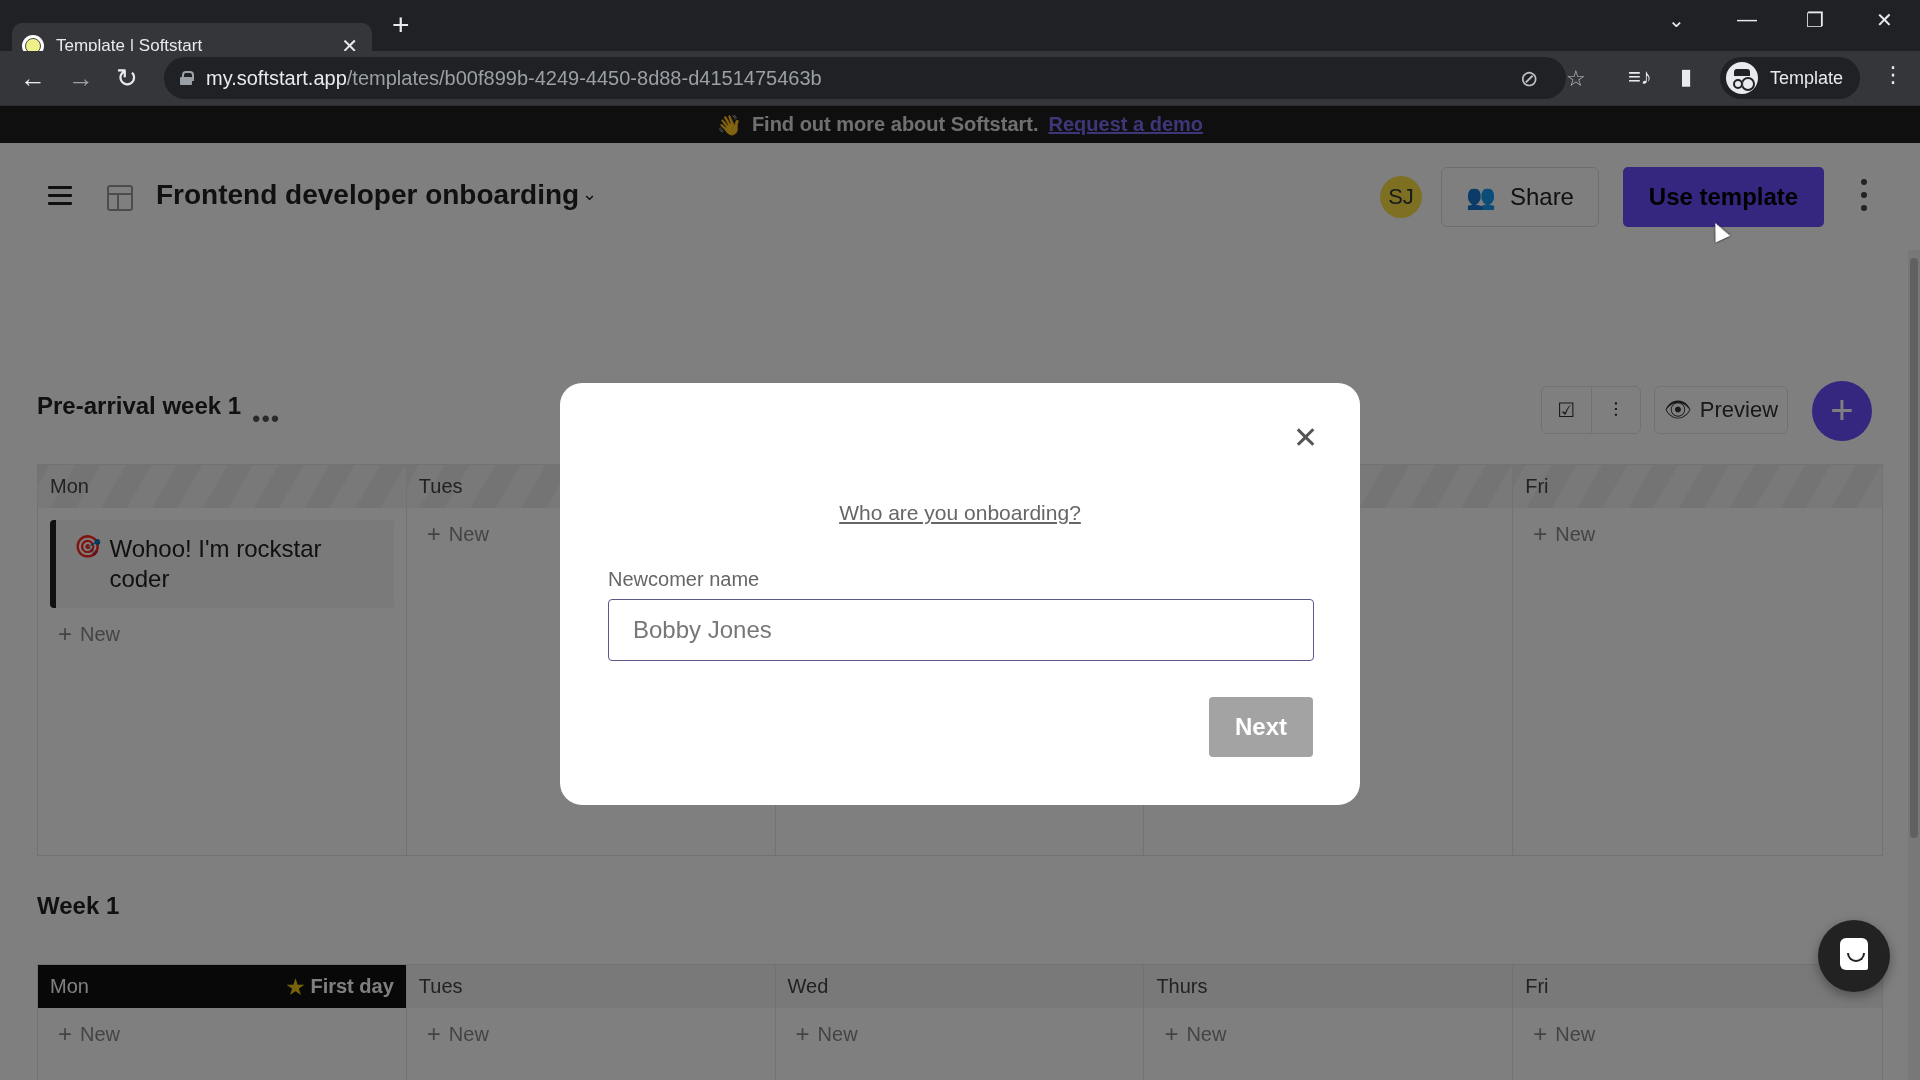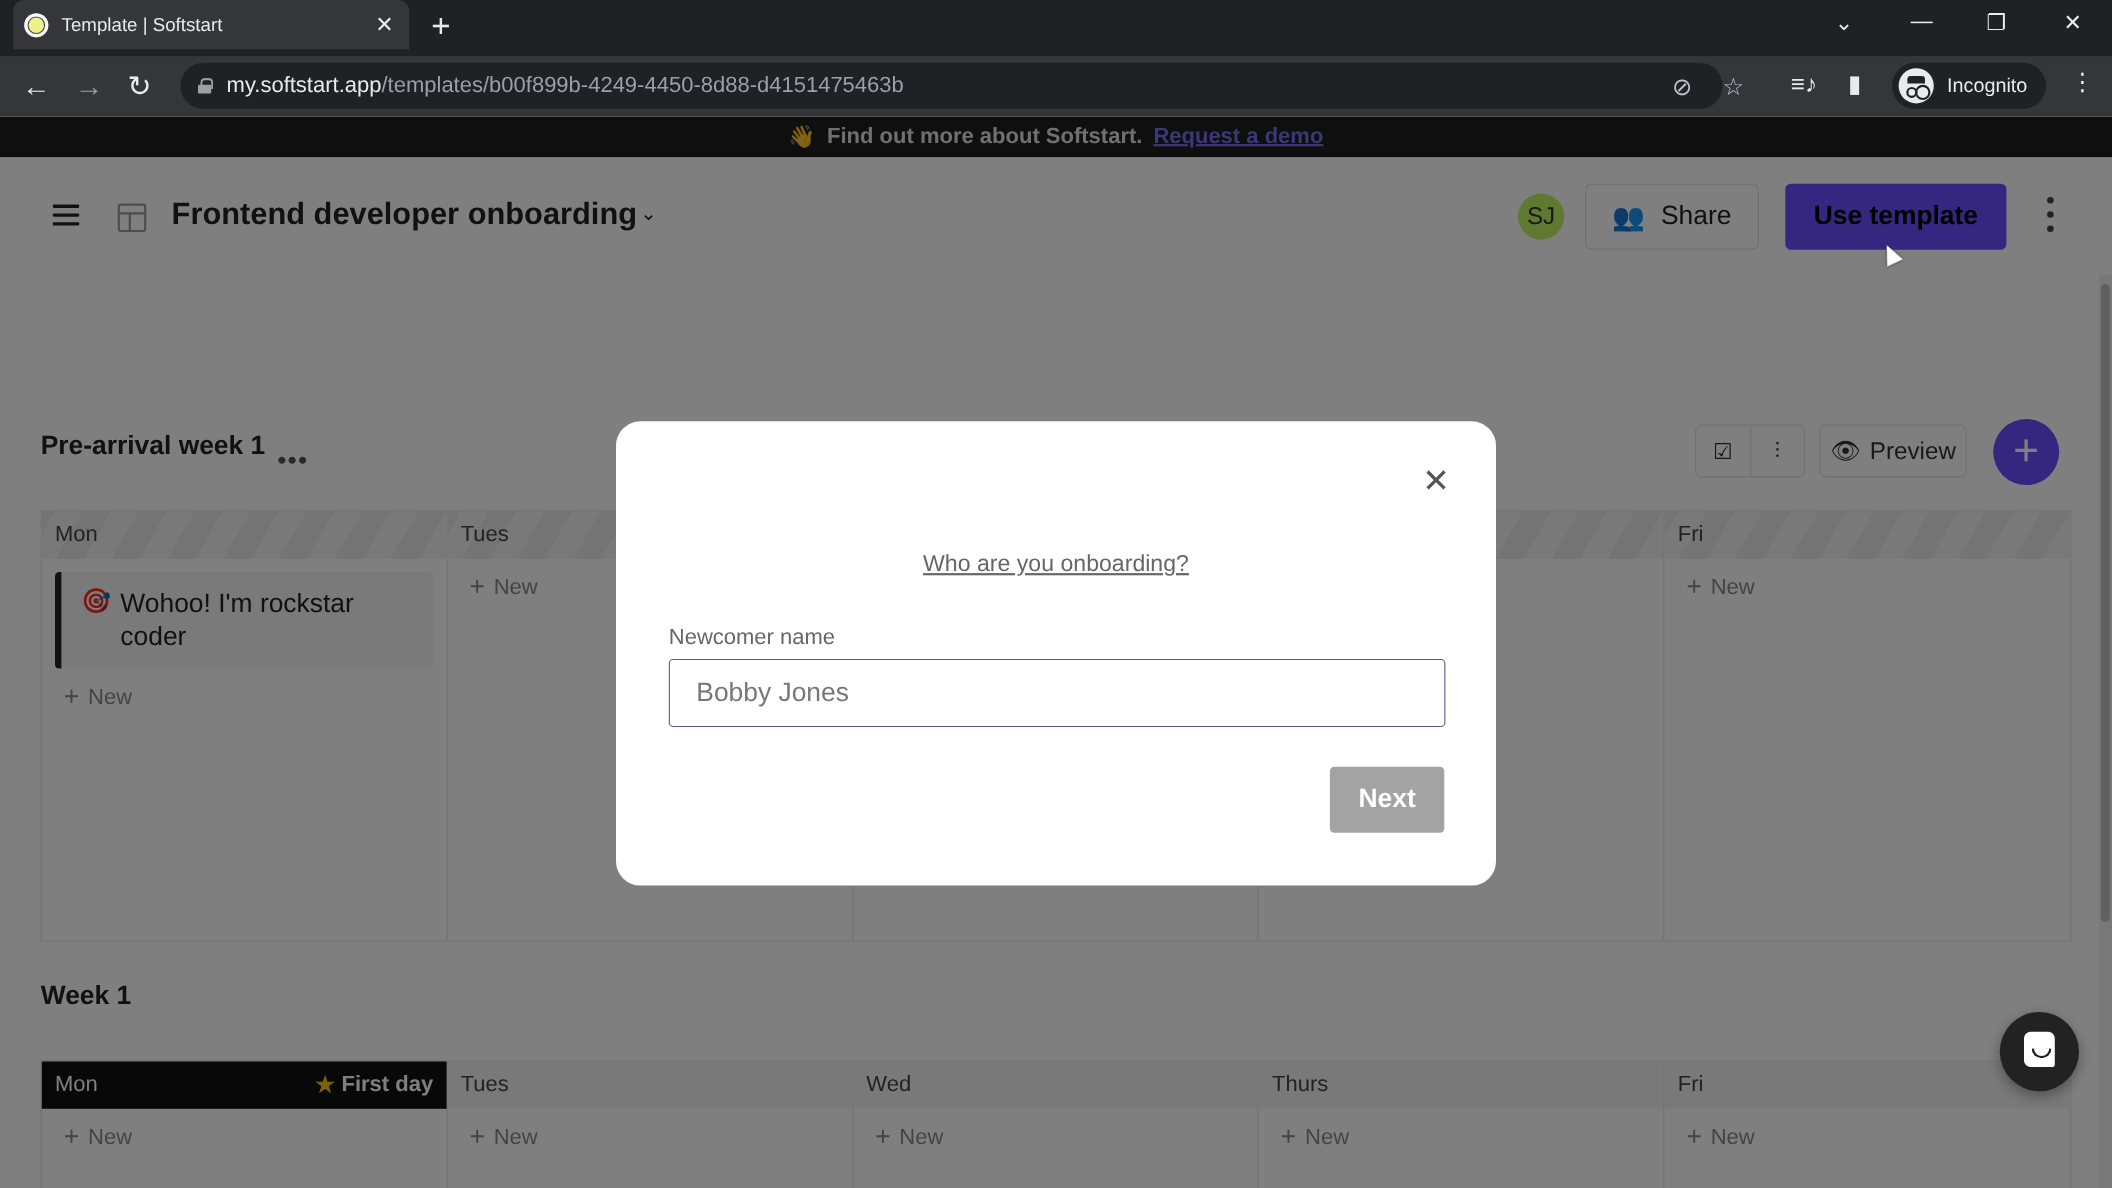--- a/index.html
+++ b/index.html
@@ -1,20 +1,20 @@
 <!DOCTYPE html>
 <html><head>
 <meta charset="utf-8">
 <style>
   * { box-sizing: border-box; margin: 0; padding: 0; }
   html, body { width: 1920px; height: 1080px; overflow: hidden; background: #202124; font-family: "Liberation Sans", sans-serif; }
 
   
   .tabbar { position: absolute; left: 0; top: 0; width: 1920px; height: 51px; background: #202124; }
-  .tab { position: absolute; left: 12px; top: 0; width: 360px; height: 45px; background: #35363a; border-radius: 10px 10px 0 0; display: flex; align-items: center; padding: 0 14px 0 10px; }
+  .tab { position: absolute; left: 12px; top: 23px; width: 360px; height: 45px; background: #35363a; border-radius: 10px 10px 0 0; display: flex; align-items: center; padding: 0 14px 0 10px; }
   .tab-favicon { width: 22px; height: 22px; border-radius: 50%; background: #fff; display: flex; align-items: center; justify-content: center; margin-right: 12px; }
   .tab-favicon::after { content: ""; width: 14px; height: 14px; border-radius: 50%; background: #eef08a; border: 1px solid #444; }
   .tab-title { color: #e8eaed; font-size: 17px; flex: 1; }
   .tab-close { color: #e8eaed; font-size: 20px; cursor: pointer; }
   .newtab { position: absolute; left: 392px; top: 10px; color: #e8eaed; font-size: 30px; line-height: 30px; cursor: pointer; }
   .winctl { position: absolute; top: 8px; color: #e8eaed; font-size: 20px; cursor: pointer; }
 
   .addrbar { position: absolute; left: 0; top: 51px; width: 1920px; height: 55px; background: #35363a; border-bottom: 1px solid #2a2b2e; }
   .navbtn { position: absolute; top: 12px; color: #e8eaed; font-size: 26px; line-height: 30px; cursor: pointer; }
   .omnibox { position: absolute; left: 164px; top: 6px; width: 1402px; height: 42px; background: #202124; border-radius: 21px; display: flex; align-items: center; padding-left: 16px; }
@@ -36,21 +36,21 @@
   .banner { height: 37px; background: #1f1f1f; display: flex; align-items: center; justify-content: center; gap: 10px; font-size: 20px; font-weight: bold; color: #e0e0e0; }
   .banner-link { color: #7b6cf0; text-decoration: underline; cursor: pointer; font-weight: bold; }
   .wave { font-size: 20px; }
 
   .appheader { position: absolute; left: 0; top: 37px; width: 1920px; height: 107px; background: #fff; }
   .hamburger { position: absolute; left: 48px; top: 43px; width: 24px; height: 20px; cursor: pointer; }
   .hamburger span { display: block; height: 3px; background: #222; margin-bottom: 5px; border-radius: 1px; }
   .tpl-icon { position: absolute; left: 107px; top: 42px; width: 26px; height: 26px; border: 2px solid #999; border-radius: 3px; background: linear-gradient(#999,#999) 0 6px/100% 2px no-repeat, linear-gradient(#999,#999) 8px 6px/2px 100% no-repeat; }
   .plan-title { position: absolute; left: 156px; top: 36px; font-size: 28px; font-weight: bold; color: #222; cursor: pointer; }
   .plan-caret { position: absolute; left: 582px; top: 40px; font-size: 18px; color: #222; cursor: pointer; }
-  .avatar { position: absolute; left: 1380px; top: 33px; width: 42px; height: 42px; border-radius: 50%; background: #bef264; display: flex; align-items: center; justify-content: center; font-size: 22px; color: #333; }
+  .avatar { position: absolute; left: 1380px; top: 33px; width: 42px; height: 42px; border-radius: 50%; background: #fde047; display: flex; align-items: center; justify-content: center; font-size: 22px; color: #333; }
   .share-btn { position: absolute; left: 1441px; top: 24px; width: 158px; height: 60px; border: 1px solid #ddd; border-radius: 6px; background: #fff; display: flex; align-items: center; justify-content: center; gap: 14px; font-size: 24px; color: #222; cursor: pointer; }
   .use-tpl { position: absolute; left: 1623px; top: 24px; width: 201px; height: 60px; background: #6a4cff; border-radius: 5px; color: #000000; font-size: 24px; font-weight: bold; display: flex; align-items: center; justify-content: center; cursor: pointer; }
   .kebab { position: absolute; left: 1858px; top: 36px; width: 12px; height: 32px; cursor: pointer; display: flex; flex-direction: column; justify-content: space-between; align-items: center; }
   .kebab i { width: 6px; height: 6px; border-radius: 50%; background: #444; display: block; }
 
   .content { position: absolute; left: 0; top: 144px; width: 1920px; height: 830px; background: #fff; padding-left: 28px; }
   .scrollbar { position: absolute; right: 0; top: 144px; width: 12px; height: 830px; background: #f1f1f1; }
   .scrollthumb { position: absolute; right: 2px; top: 8px; width: 8px; height: 580px; background: #c1c1c1; border-radius: 4px; }
 
   .section-title { position: absolute; left: 37px; font-size: 24px; font-weight: bold; color: #222; }
@@ -124,21 +124,21 @@
     <span class="url-host">my.softstart.app</span>
       <span class="url-path">/templates/b00f899b-4249-4450-8d88-d4151475463b</span>
     <span class="omni-icon" style="left:1356px">⊘</span>
     <span class="omni-icon" style="left:1402px">☆</span>
   </div>
 </div>
 <span class="chrome-icon" style="left:1628px;top:64px">≡♪</span>
 <span class="chrome-icon" style="left:1680px;top:64px">▮</span>
 <div class="incognito">
   <span class="incog-icon"></span>
-  <span class="incog-label">Incognito</span>
+  <span class="incog-label">Template</span>
 </div>
 <span class="chrome-icon" style="left:1882px;top:62px">⋮</span>
 
 <div class="page">
   <div class="banner">
     <span class="wave">👋</span>
     <span>Find out more about Softstart.</span>
     <span class="banner-link">Request a demo</span>
   </div>
 

